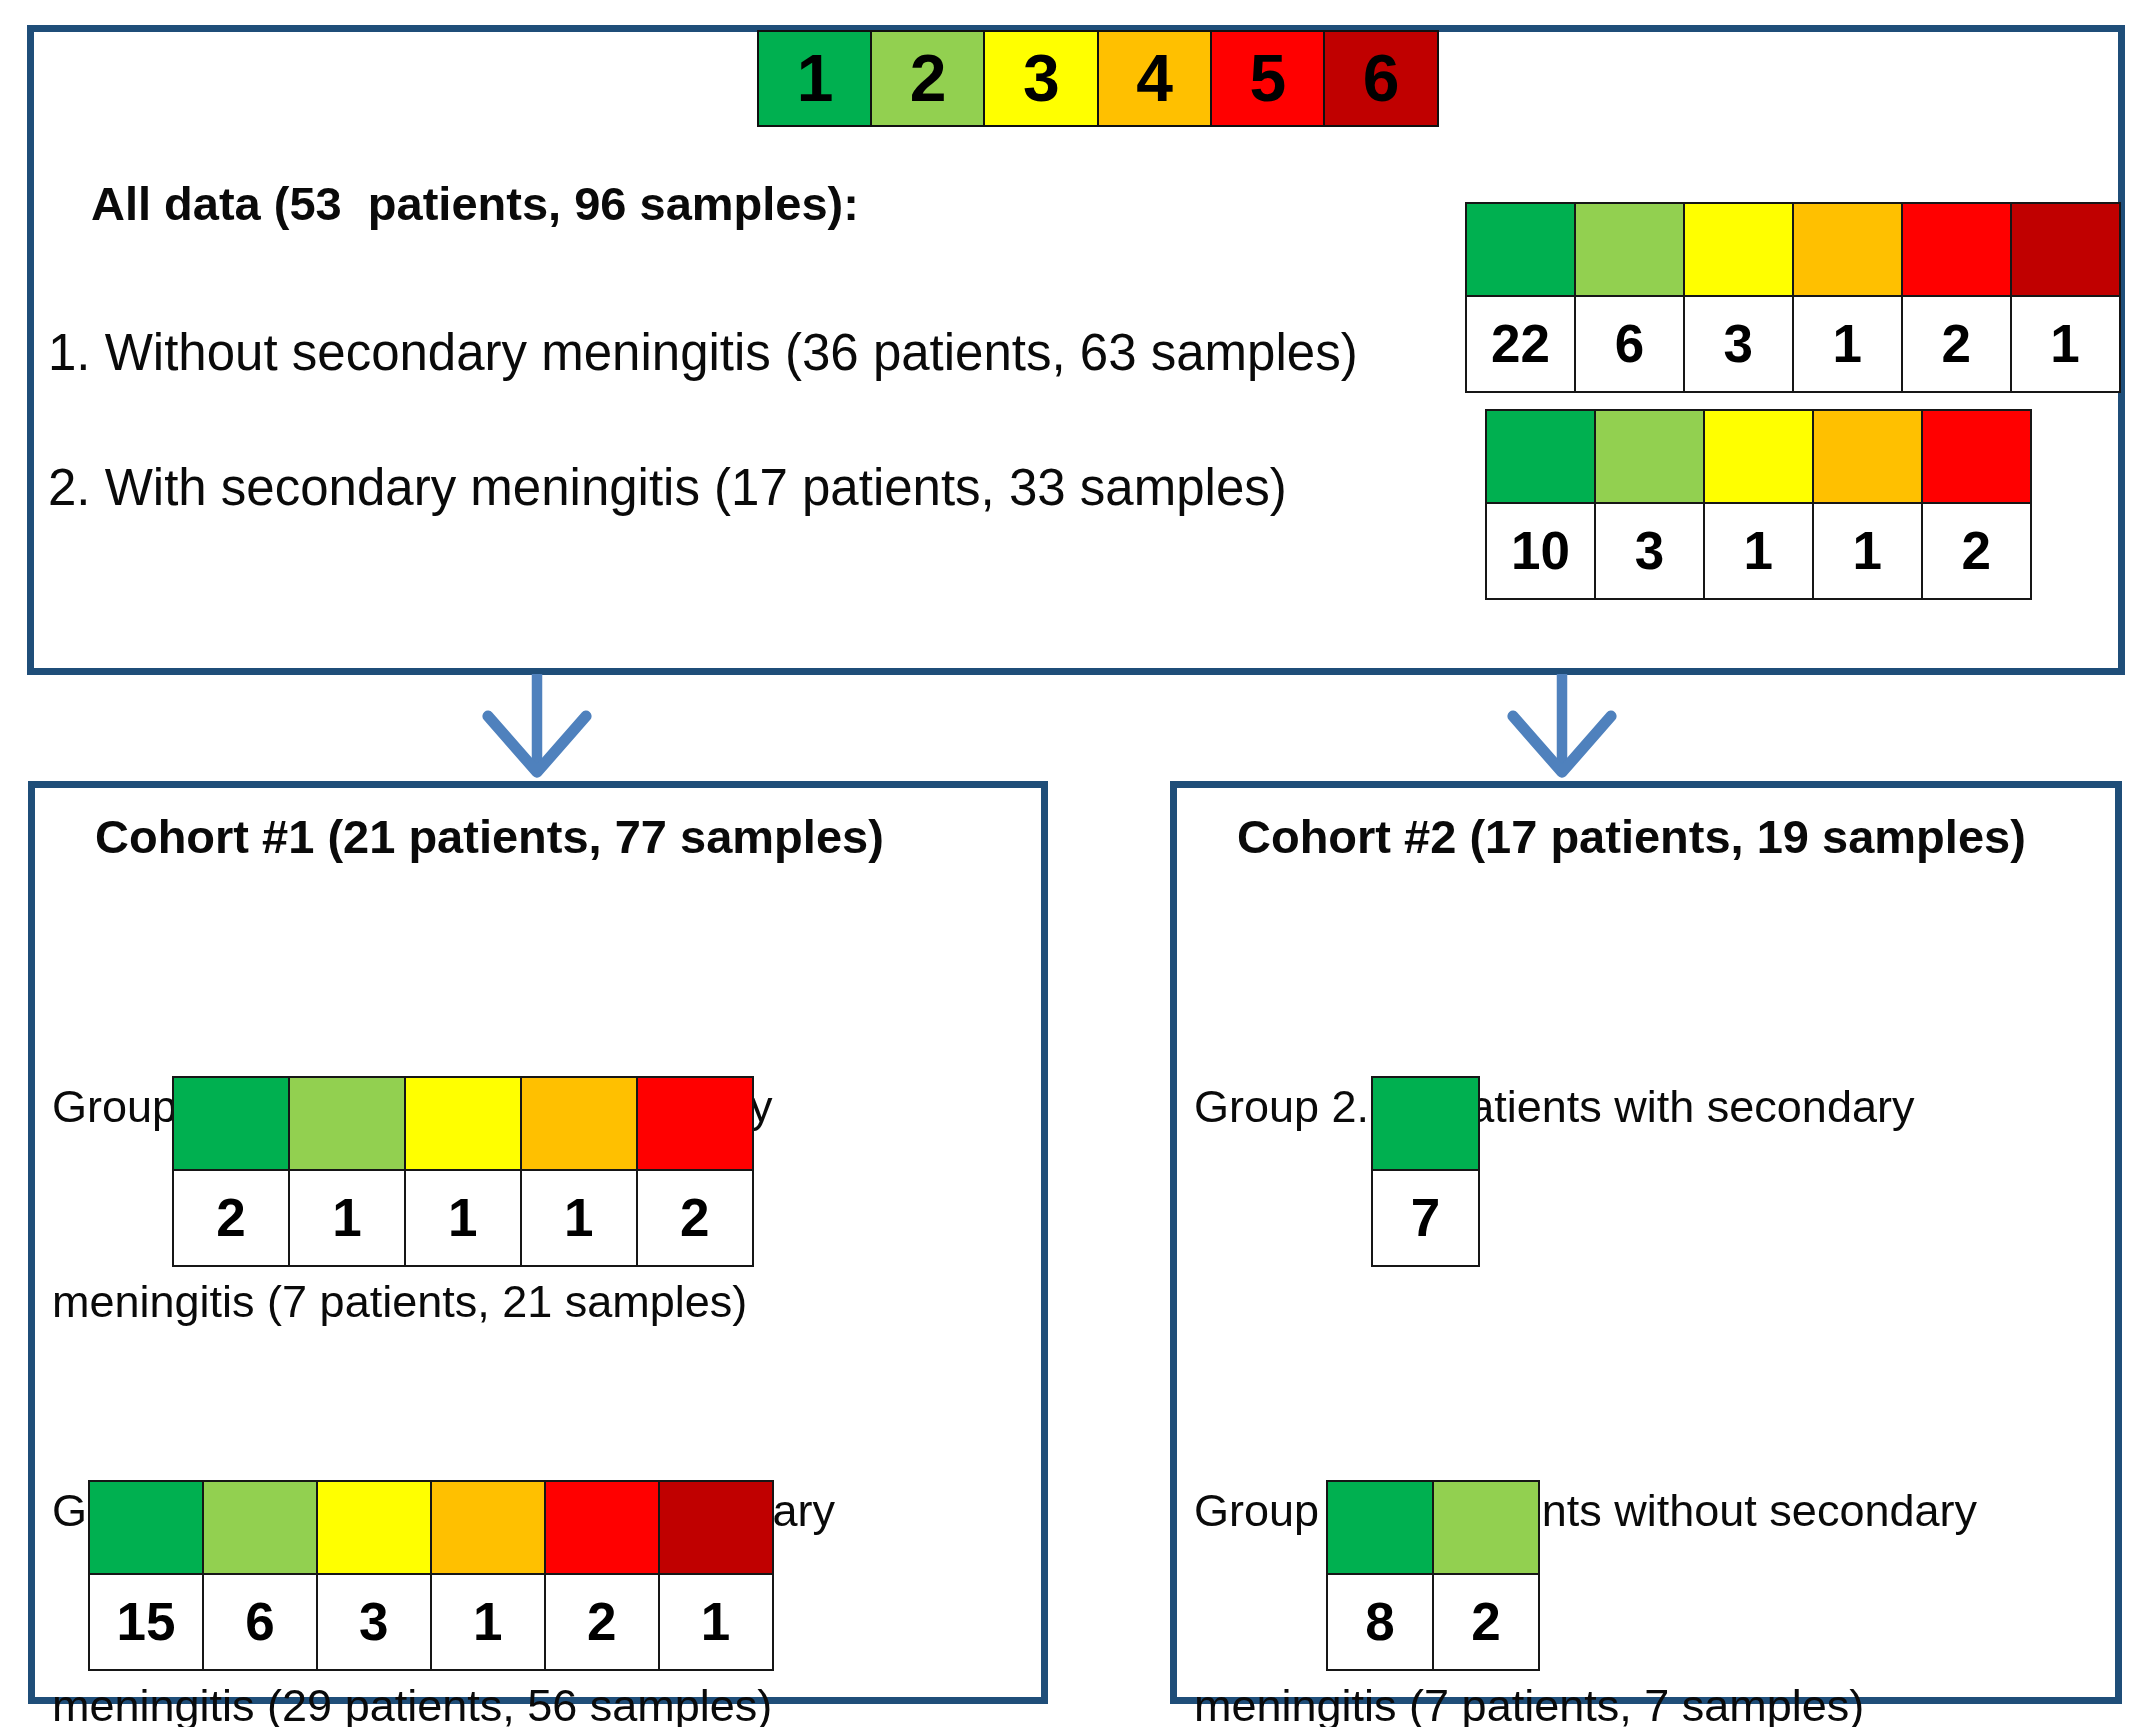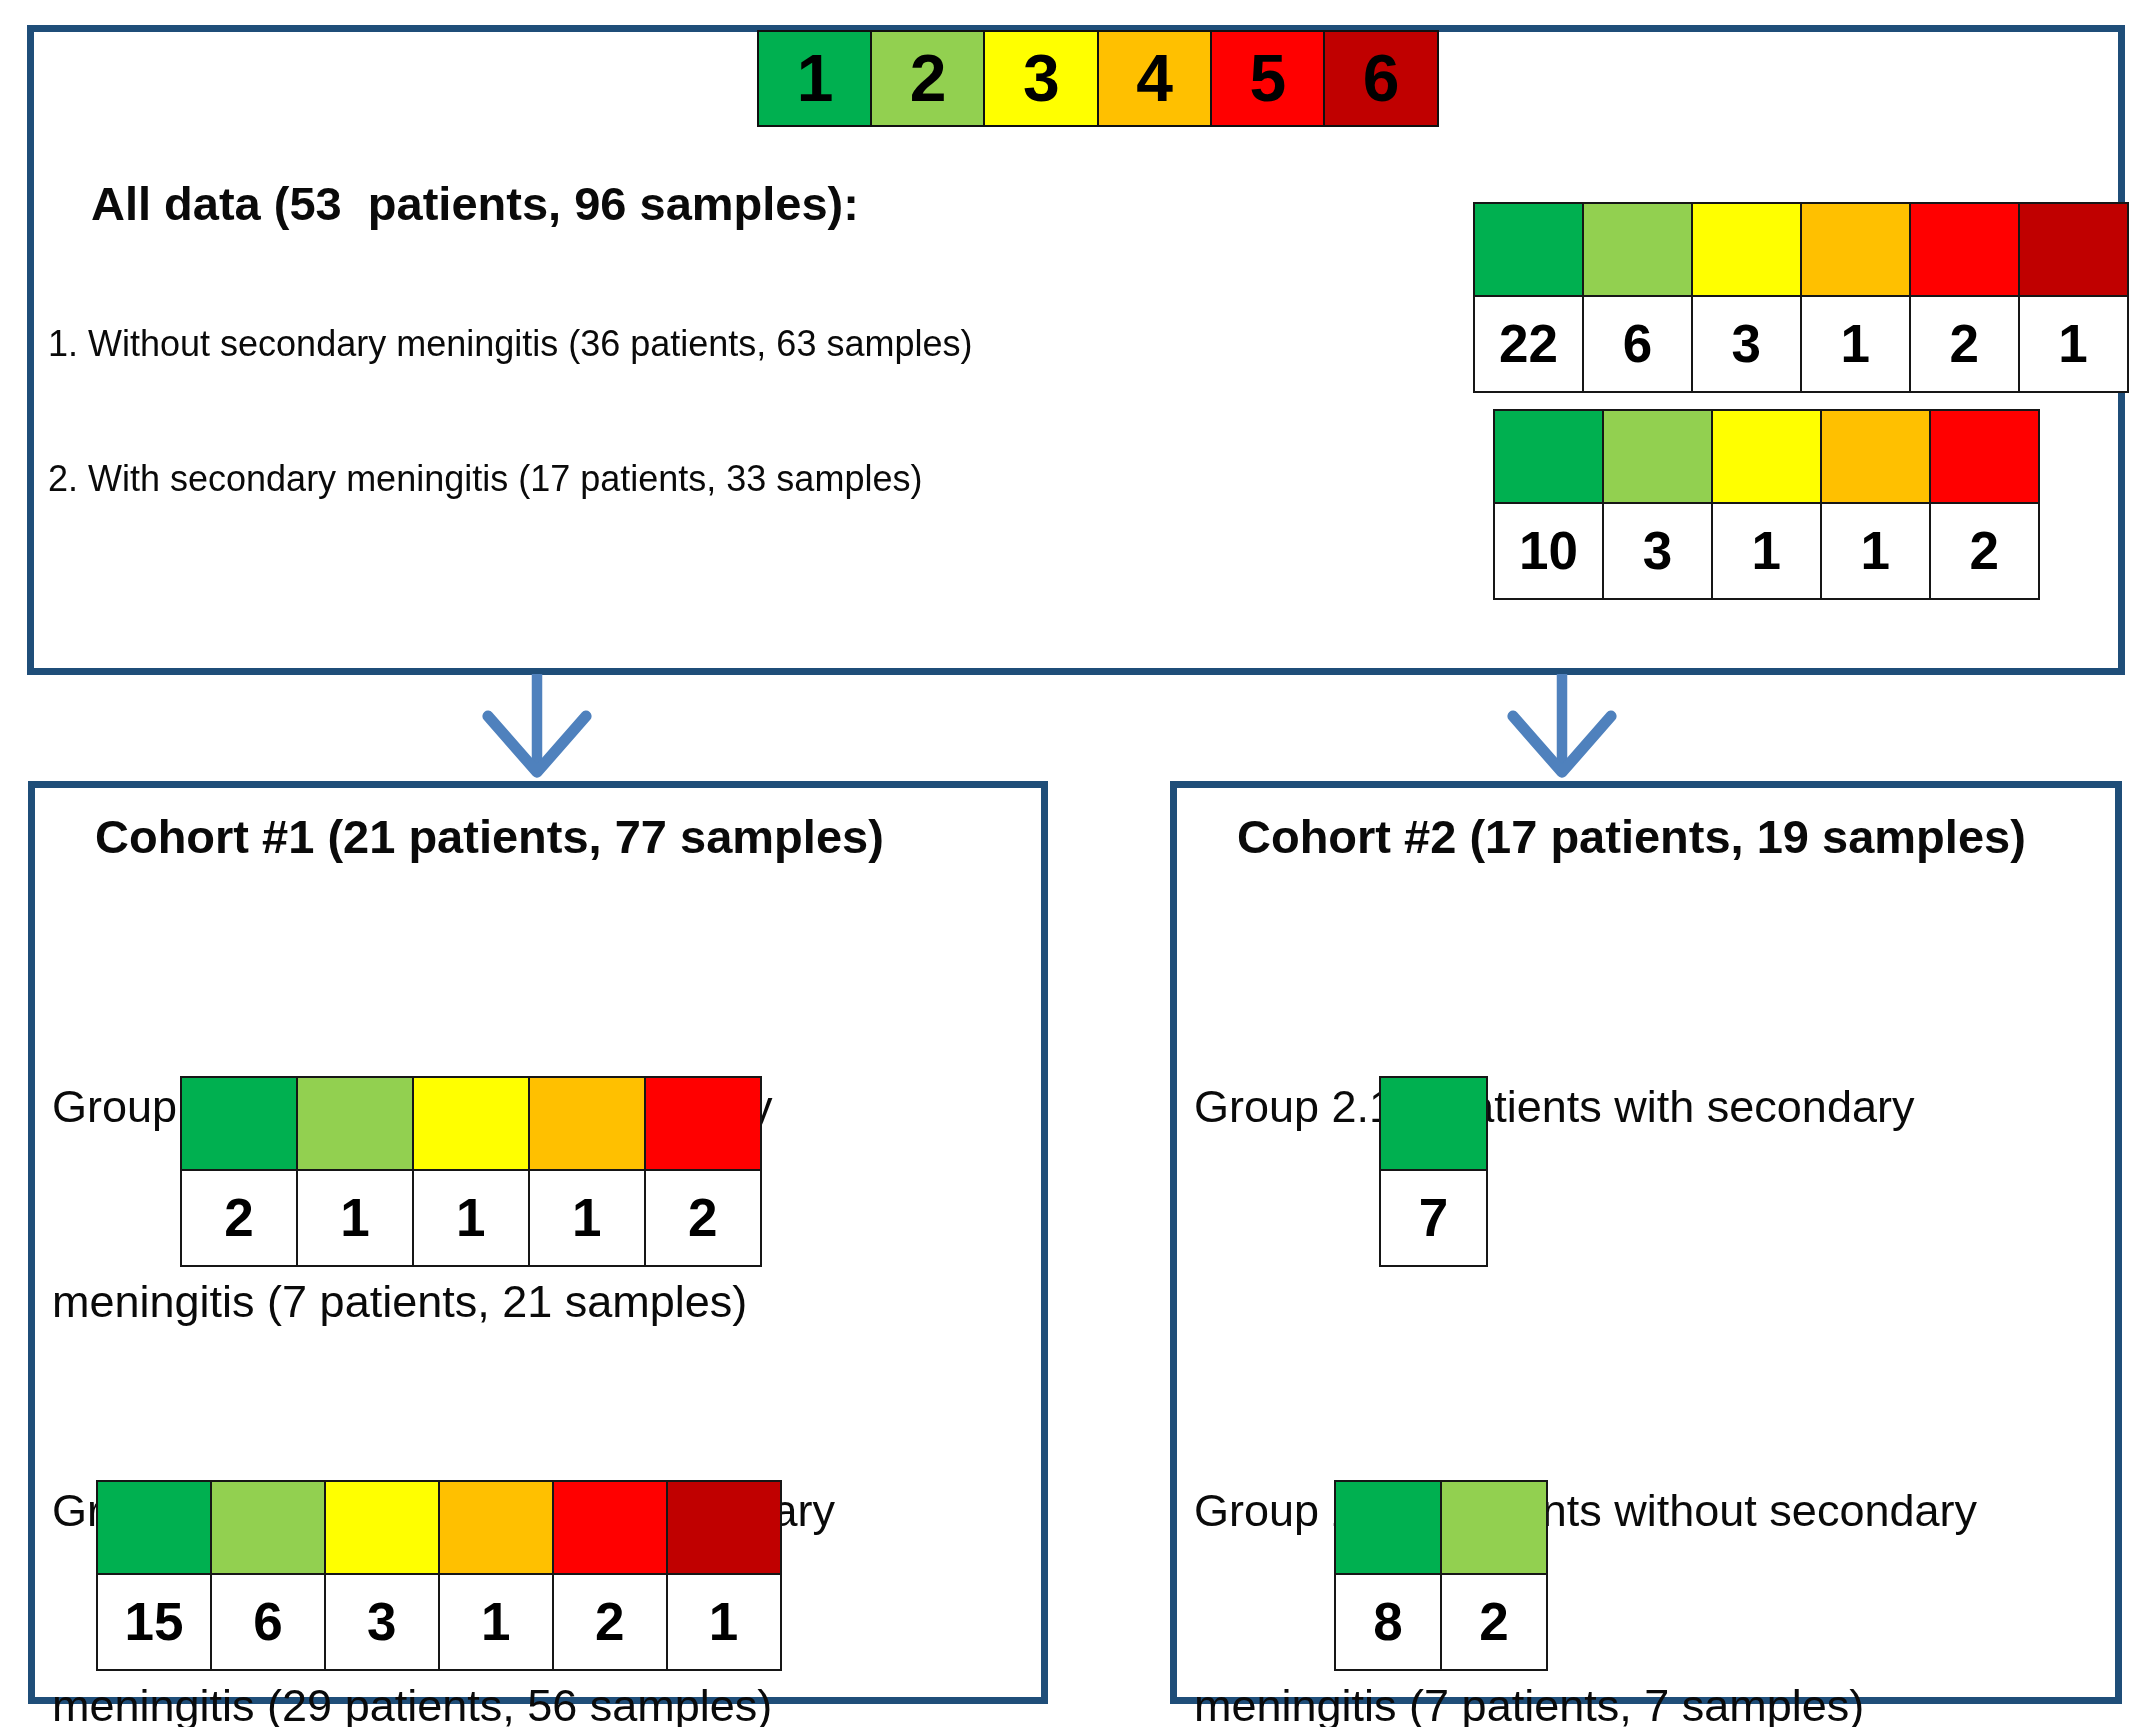--- a/index.html
+++ b/index.html
@@ -2,35 +2,35 @@
 <html style="font-size:11.2px"><head>
 <meta charset="utf-8">
 <style>
   html,body{margin:0;padding:0;background:#ffffff;}
   #canvas{
     position:relative;width:2151px;height:1727px;background:#ffffff;
     font-family:"Liberation Sans","DejaVu Sans",sans-serif;color:#0a0a0a;overflow:hidden;
   }
   .box{position:absolute;border:7px solid #1F4E79;background:#ffffff;box-sizing:border-box;}
   .bigtitle{position:absolute;font-size:47px;font-weight:bold;white-space:pre-wrap;letter-spacing:0px;margin-left:43px;}
-  .bodyline{position:absolute;font-size:36px;white-space:pre-wrap;}
+  .bodyline{position:absolute;font-size:51px;white-space:pre-wrap;}
   .grouptext{position:absolute;font-size:45px;line-height:65px;white-space:pre-wrap;}
   .scalebar{position:absolute;display:flex;z-index:5;}
   .scalebar .scell{
     width:112px;height:93px;border:2.8px solid #101010;margin-left:-2.8px;box-sizing:content-box;
     display:flex;align-items:center;justify-content:center;
     font-size:66px;font-weight:bold;color:#000;
   }
   .scalebar .scell:first-child{margin-left:0;}
   .ctable{position:absolute;}
   .trow{display:flex;}
   .trow .cell{
     width:110px;border:2.1px solid #161616;margin-left:-2.1px;box-sizing:content-box;
   }
-  .trow .cell:first-child{margin-left:8px;}
+  .trow .cell:first-child{margin-left:0;}
   .crow .cell{height:91px;}
   .vrow{margin-top:-2.1px;}
   .vrow .cell{
     height:94px;background:#ffffff;display:flex;align-items:center;justify-content:center;
     font-size:53px;font-weight:bold;color:#000;
   }
   .arrow{position:absolute;z-index:6;}
 </style>
 </head>
 <body>

